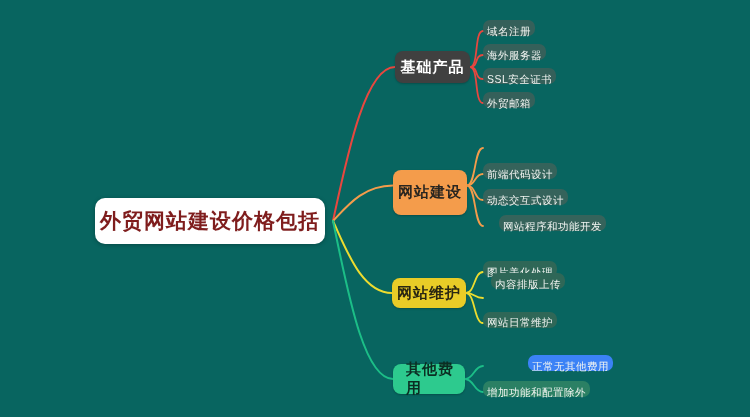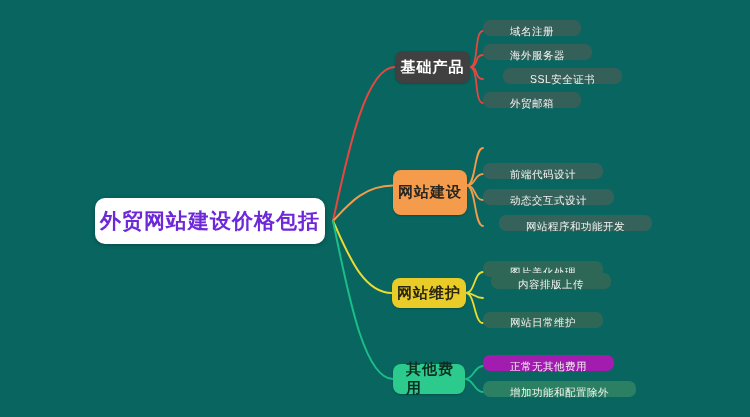--- a/index.html
+++ b/index.html
@@ -22,26 +22,26 @@
     height:31px;border-radius:8px;
     font-size:15px;font-weight:bold;letter-spacing:1px;
     box-shadow:0 1px 2px rgba(0,0,0,.22);
   }
   .b0{left:395px;top:51px;width:75px;height:32px;}
   .b1{left:393px;top:170px;width:74px;height:45px;}
   .b2{left:392px;top:278px;width:74px;height:30px;}
   .b3{left:393px;top:364px;width:72px;height:30px;}
   .child{
     position:absolute;left:483px;height:16px;
-    line-height:22px;padding:0 27px;
+    line-height:22px;padding:0 4px;
     border-radius:7px;
     font-size:10.5px;letter-spacing:.5px;
     white-space:nowrap;
   }
-  .c0_0{top:20px;}  .c0_1{top:44px;}  .c0_2{top:68px;margin-left:20px;}  .c0_3{top:92px;}
+  .c0_0{top:20px;}  .c0_1{top:44px;}  .c0_2{top:68px;}  .c0_3{top:92px;}
   .c1_0{top:137px;} .c1_1{top:163px;} .c1_2{top:189px;} .c1_3{top:215px;}
   .c2_0{top:261px;} .c2_1{top:273px;margin-left:8px;} .c2_2{top:312px;font-family:Liberation Serif, serif;}
   .c3_0{top:355px;} .c3_1{top:381px;}
 </style>
 </head>
 <body>
 
 <div class="stage" style="background: rgb(8, 101, 96);">
   <svg id="wires">
       <path d="M 333 221 C 347 156.32, 365 67, 395 67" stroke="#E8473F" stroke-width="2" fill="none" stroke-linecap="round"></path>
@@ -56,21 +56,21 @@
       <path d="M 467 185.5 C 476 185.5, 474 226, 483 226" stroke="#F49C4B" stroke-width="1.8" fill="none" stroke-linecap="round"></path>
       <path d="M 333 221 C 347 251.24, 362 293, 392 293" stroke="#EDDC2F" stroke-width="2" fill="none" stroke-linecap="round"></path>
       <path d="M 466 293 C 475 293, 474 272, 483 272" stroke="#EDDC2F" stroke-width="1.8" fill="none" stroke-linecap="round"></path>
       <path d="M 466 293 C 475 293, 474 298, 483 298" stroke="#EDDC2F" stroke-width="1.8" fill="none" stroke-linecap="round"></path>
       <path d="M 466 293 C 475 293, 474 323, 483 323" stroke="#EDDC2F" stroke-width="1.8" fill="none" stroke-linecap="round"></path>
       <path d="M 333 221 C 347 287.36, 363 379, 393 379" stroke="#1CBE87" stroke-width="2" fill="none" stroke-linecap="round"></path>
       <path d="M 465 379 C 474 379, 474 366, 483 366" stroke="#1CBE87" stroke-width="1.8" fill="none" stroke-linecap="round"></path>
       <path d="M 465 379 C 474 379, 474 392, 483 392" stroke="#1CBE87" stroke-width="1.8" fill="none" stroke-linecap="round"></path>
     </svg>
 
-  <div class="node central" style="background: rgb(255, 255, 255); color: #6d28d9; justify-content: center;">
+  <div class="node central" style="background: rgb(255, 255, 255); color: #7f1d1d; justify-content: center;">
     <span>外贸网站建设价格包括</span>
   </div>
 
   <div class="node branch b0" style="background: #404040; color: rgb(255, 255, 255); align-items: center;">
     <span>基础产品</span>
   </div>
   <div class="child c0_0" style="background: rgb(53, 96, 90); color: rgb(242, 245, 242);">域名注册</div>
   <div class="child c0_1" style="background: rgb(53, 96, 90); color: rgb(242, 245, 242);">海外服务器</div>
   <div class="child c0_2" style="background: rgb(53, 96, 90); color: rgb(242, 245, 242);">SSL安全证书</div>
   <div class="child c0_3" style="background: rgb(53, 96, 90); color: rgb(242, 245, 242);">外贸邮箱</div>
@@ -85,15 +85,15 @@
   <div class="node branch b2" style="background: rgb(233, 204, 39); color: rgb(42, 39, 19);">
     <span>网站维护</span>
   </div>
   <div class="child c2_0" style="background: rgb(47, 103, 87); color: rgb(242, 245, 242);">图片美化处理</div>
   <div class="child c2_1" style="background: rgb(47, 103, 87); color: rgb(242, 245, 242);">内容排版上传</div>
   <div class="child c2_2" style="background: rgb(47, 103, 87); color: rgb(242, 245, 242);">网站日常维护</div>
 
   <div class="node branch b3" style="background: rgb(45, 202, 142); color: rgb(11, 46, 35); padding-left: 13px;">
     <span>其他费用</span>
   </div>
-  <div class="child c3_0" style="background: #a21caf; color: rgb(242, 245, 242);">正常无其他费用</div>
+  <div class="child c3_0" style="background: #3b82f6; color: rgb(242, 245, 242); margin-left: 45px;">正常无其他费用</div>
   <div class="child c3_1" style="background: rgb(43, 128, 100); color: rgb(242, 245, 242);">增加功能和配置除外</div>
 </div>
 
 </body></html>

